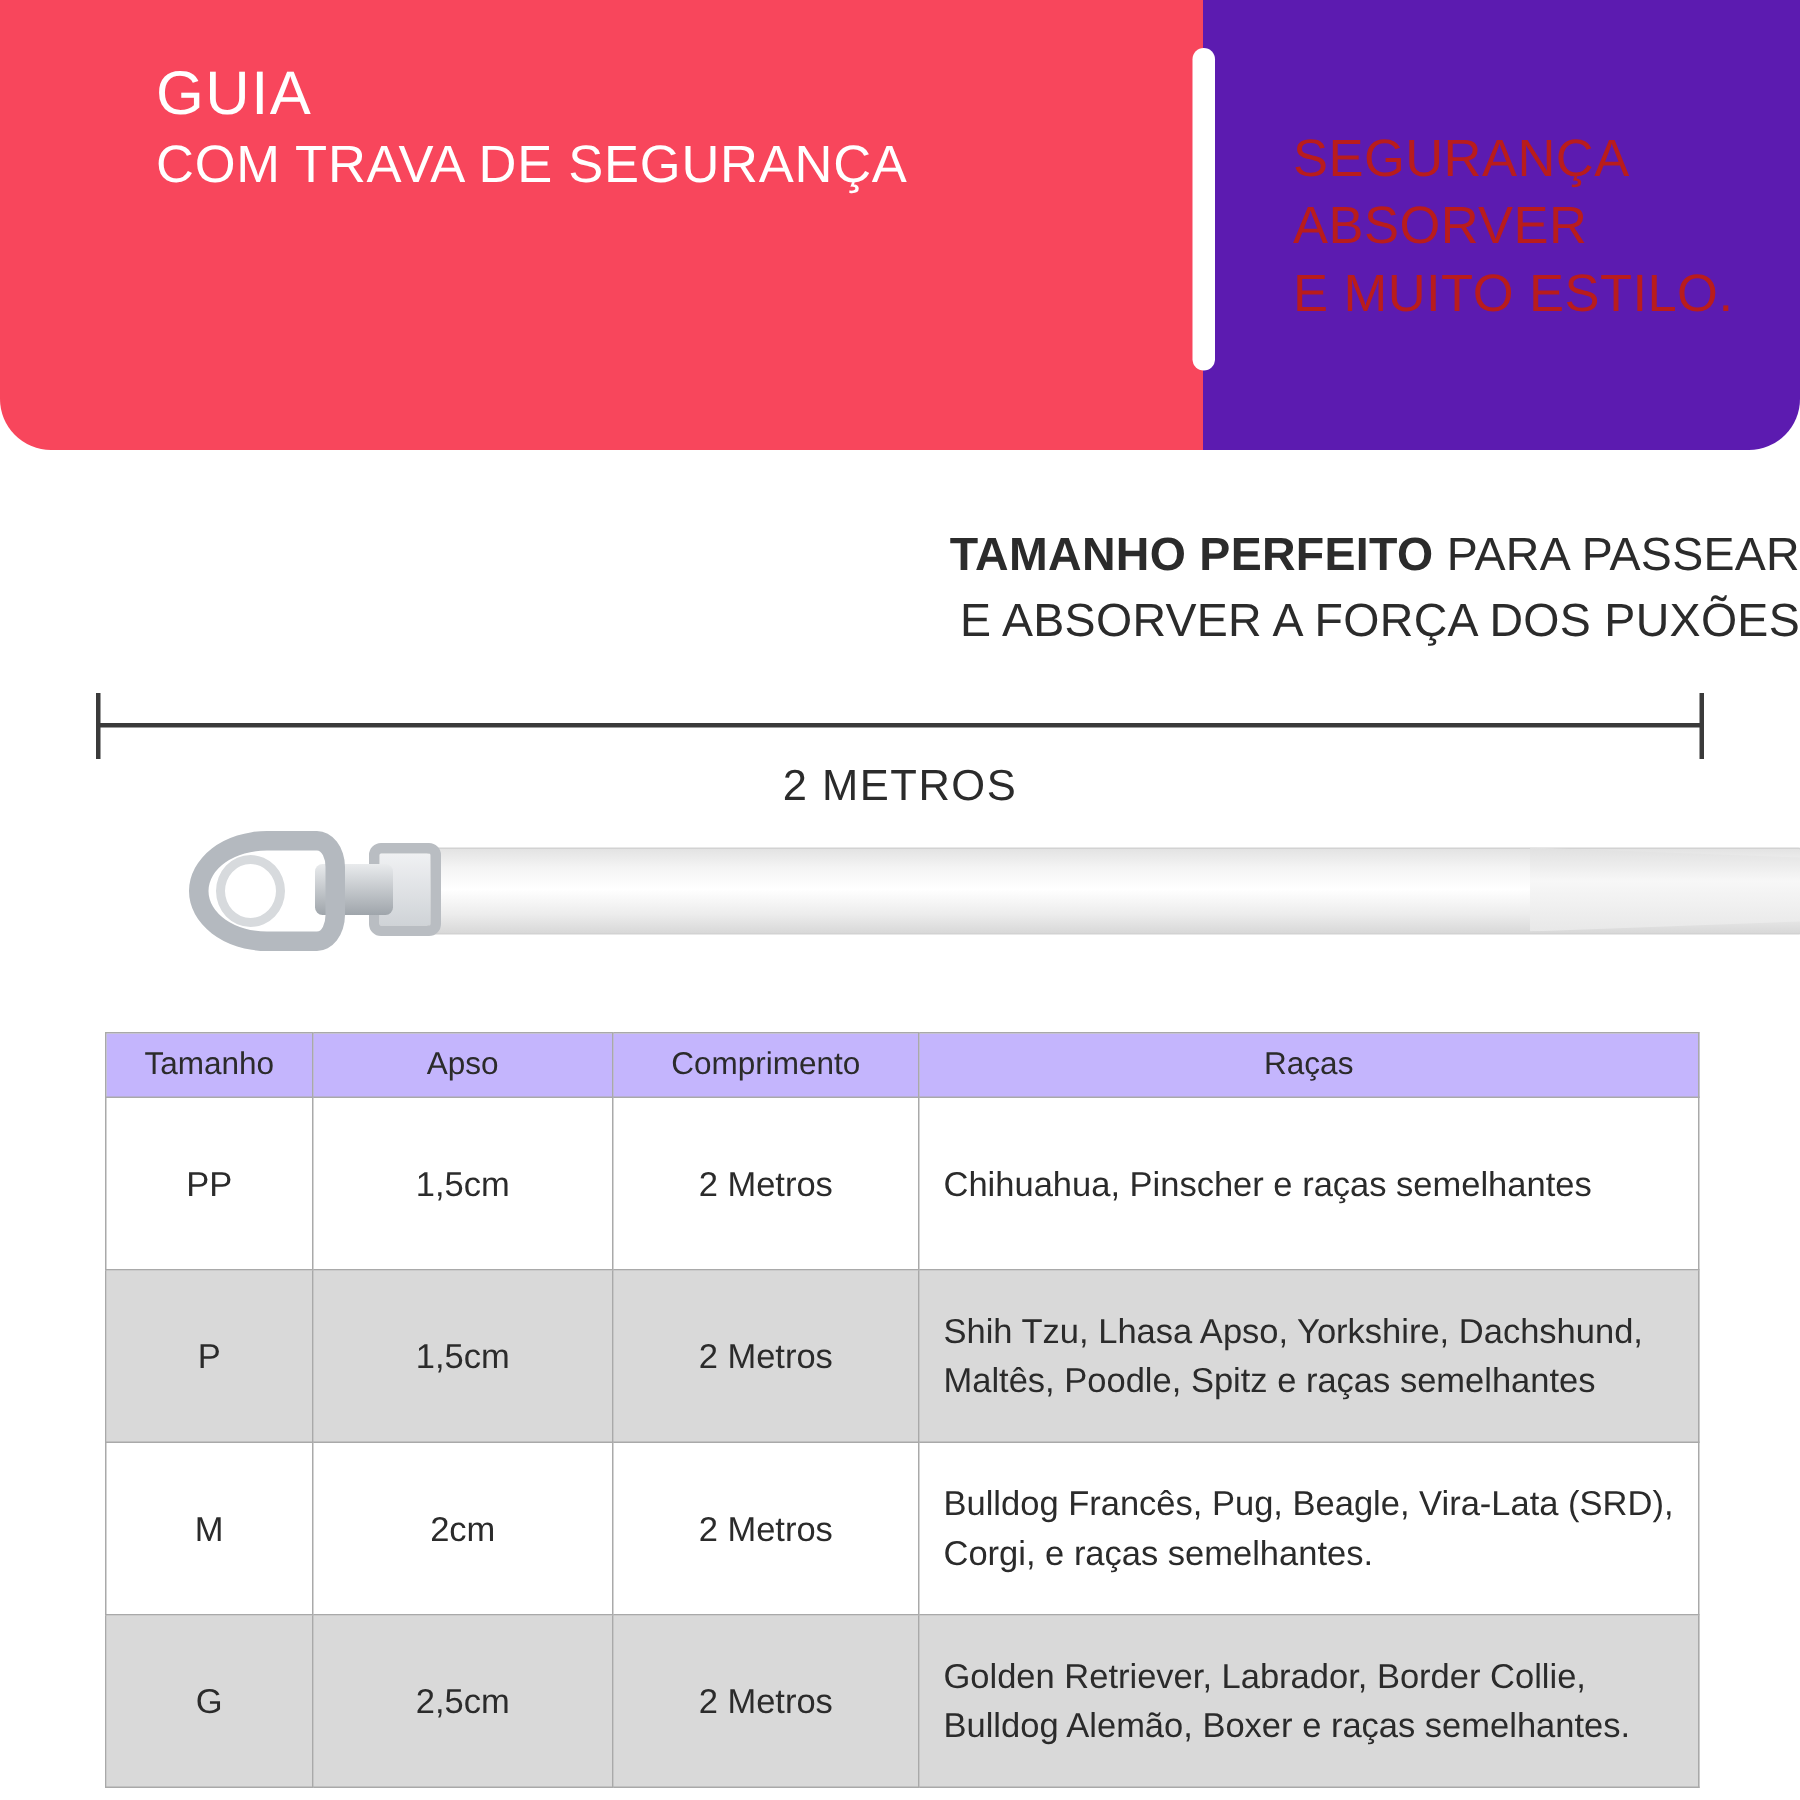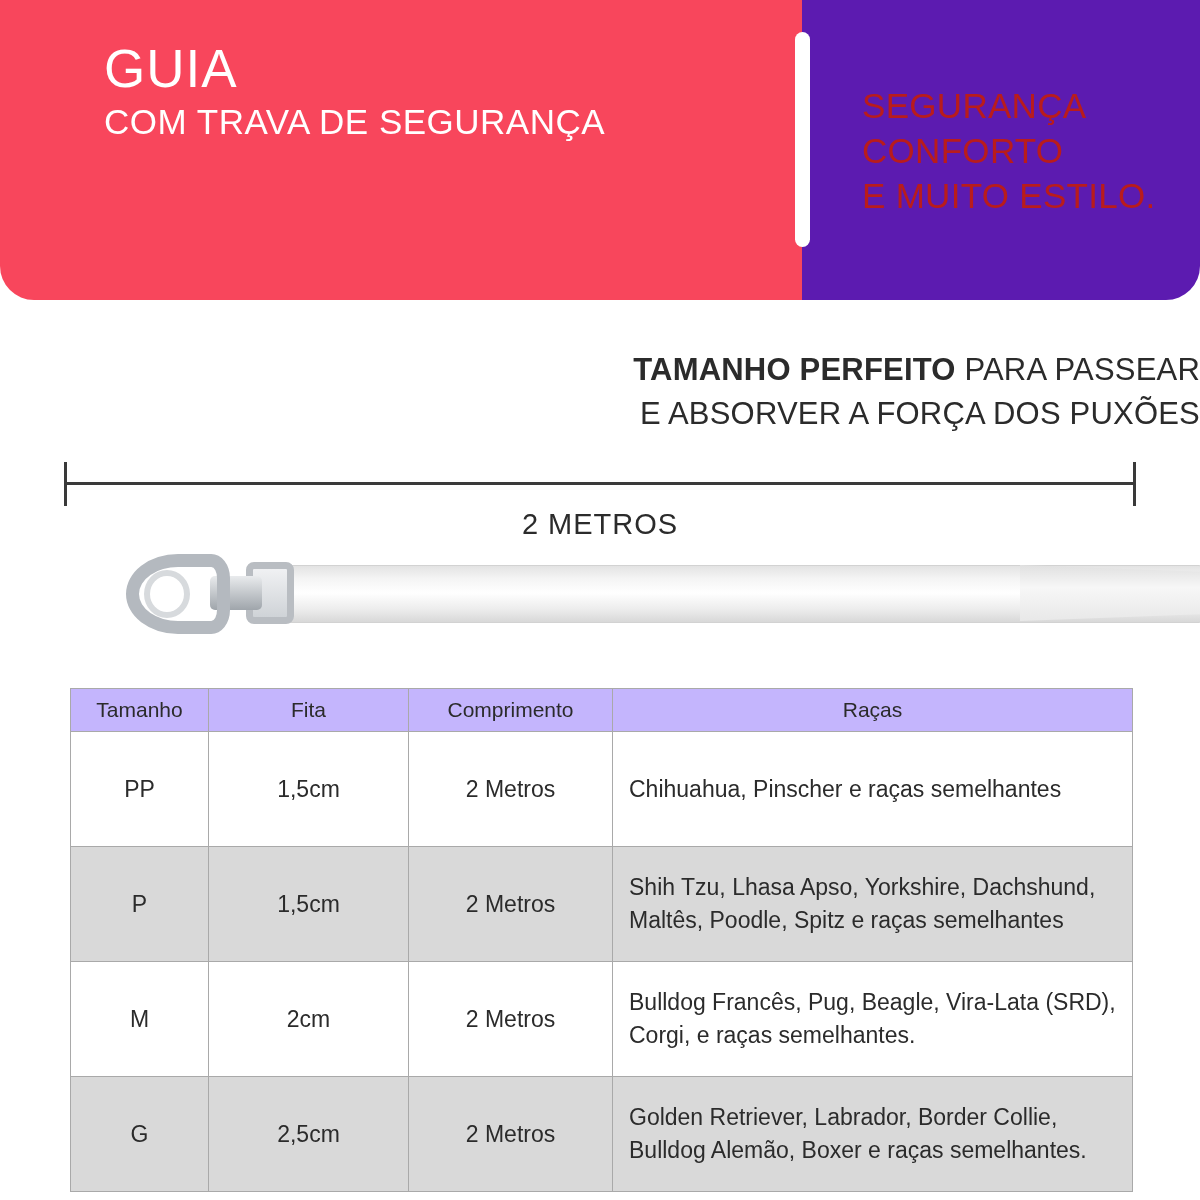--- a/index.html
+++ b/index.html
@@ -58,21 +58,21 @@
     border-radius: 8px;
   }
 
   .banner-left-text {
     position: absolute;
     left: 104px;
     top: 42px;
     color: #ffffff;
   }
   .kicker {
-    font-size: 53px;
+    font-size: 41px;
     letter-spacing: 1px;
     line-height: 1;
     font-weight: 400;
   }
   .headline {
     font-size: 93px;
     font-weight: bold;
     line-height: 0.96;
     letter-spacing: -0.5px;
     margin-top: 6px;
@@ -276,21 +276,21 @@
     <div class="banner-purple"></div>
     <div class="banner-divider"></div>
 
     <div class="banner-left-text">
       <div class="kicker">GUIA</div>
       <div class="subline">COM TRAVA DE SEGURANÇA</div>
     </div>
 
     <div class="banner-right-text">
       <div>SEGURANÇA</div>
-      <div>CONFORTO</div>
+      <div>ABSORVER</div>
       <div>E MUITO ESTILO.</div>
     </div>
   </div>
 
   <div class="section-title">
     <div><b>TAMANHO PERFEITO</b><span> PARA PASSEAR</span></div>
     <div>E ABSORVER A FORÇA DOS PUXÕES</div>
   </div>
 
   <div class="measure">
@@ -313,21 +313,21 @@
     <table class="size-table">
       <colgroup>
         <col class="col-size">
         <col class="col-tape">
         <col class="col-len">
         <col class="col-breeds">
       </colgroup>
       <thead>
         <tr>
           <th>Tamanho</th>
-          <th>Fita</th>
+          <th>Apso</th>
           <th>Comprimento</th>
           <th>Raças</th>
         </tr>
       </thead>
       <tbody>
         <tr class="row-odd">
           <td class="c-size">PP</td>
           <td class="c-tape">1,5cm</td>
           <td class="c-len">2 Metros</td>
           <td class="c-breeds">Chihuahua, Pinscher e raças semelhantes</td>

